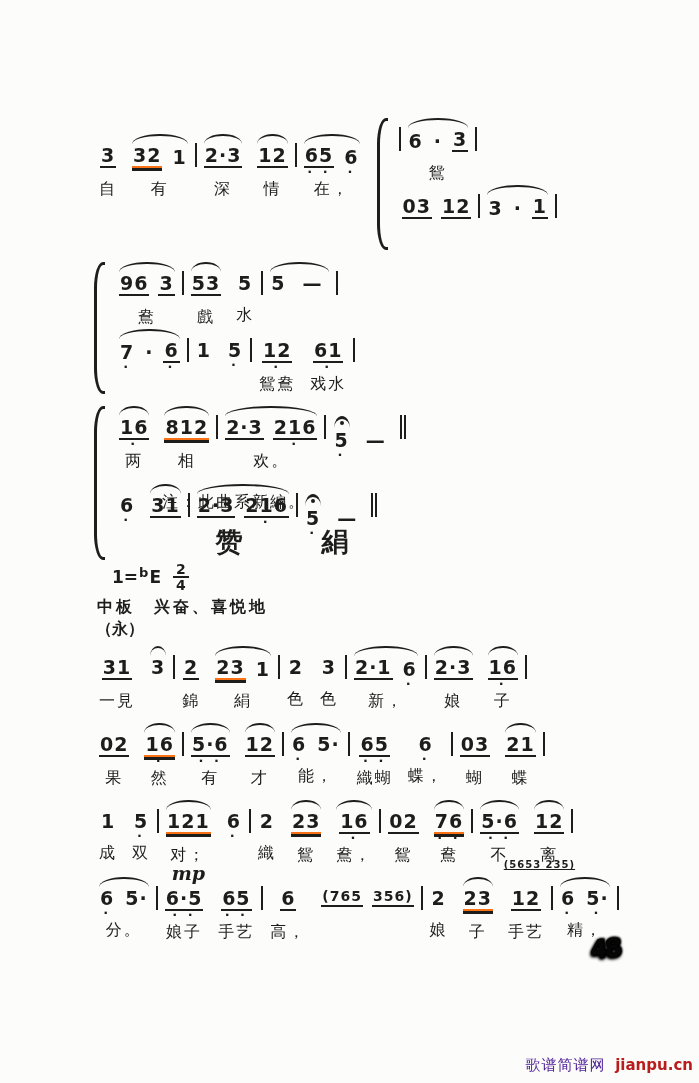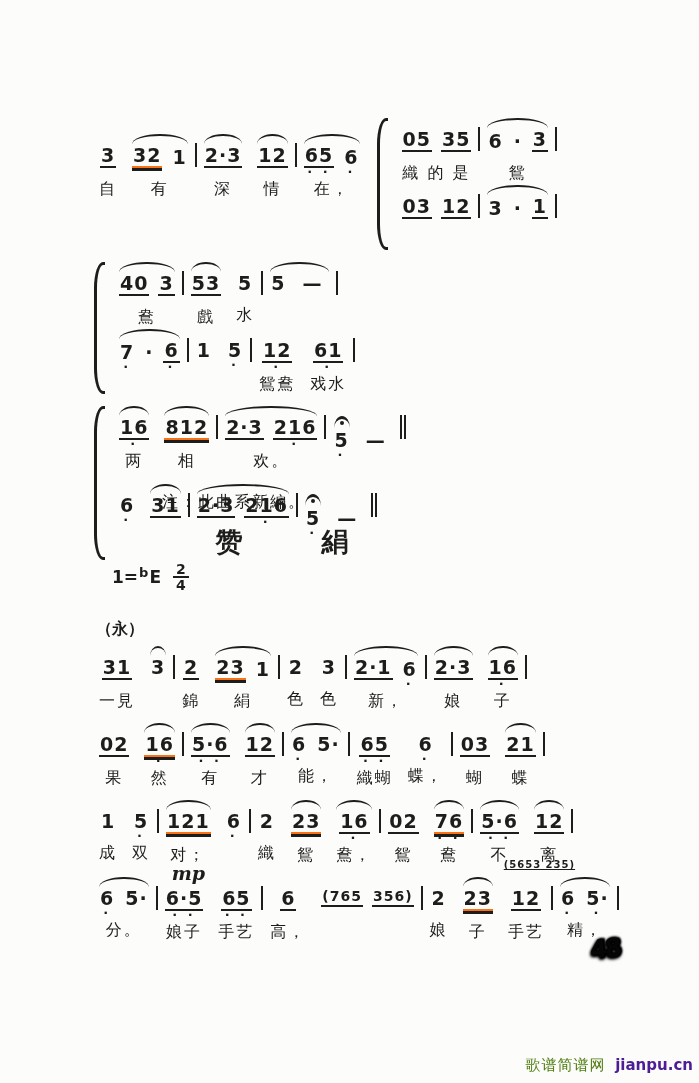--- a/index.html
+++ b/index.html
@@ -141,38 +141,20 @@
                   <span class="lyr">在，</span>
                 </span>
               </span>
             </span>
           </div>
         </div>
         <div class="duet">
           <div class="brace"></div>
           <div class="vstack">
             <div class="vline">
-              <span class="measure">
-                <span class="units">
-                  <span class="unit">
-                    <span class="arc"></span>
-                    <span class="trow">
-                      <span class="tok">
-                        <span class="nt u1">05</span>
-                        <span class="bd">&nbsp;</span>
-                      </span>
-                      <span class="tok">
-                        <span class="nt u1">35</span>
-                        <span class="bd">&nbsp;</span>
-                      </span>
-                    </span>
-                    <span class="lyr">織 的 是</span>
-                  </span>
-                </span>
-              </span>
               <span class="bar"></span>
               <span class="measure">
                 <span class="units">
                   <span class="unit">
                     <span class="arc on"></span>
                     <span class="trow">
                       <span class="tok">
                         <span class="nt">6</span>
                         <span class="bd">&nbsp;</span>
                       </span>
@@ -241,21 +223,21 @@
       <div class="duet sys">
         <div class="brace"></div>
         <div class="vstack">
           <div class="vline">
             <span class="measure">
               <span class="units">
                 <span class="unit">
                   <span class="arc on"></span>
                   <span class="trow">
                     <span class="tok">
-                      <span class="nt u1">40</span>
+                      <span class="nt u1">96</span>
                       <span class="bd">&nbsp;</span>
                     </span>
                     <span class="tok">
                       <span class="nt u1">3</span>
                       <span class="bd">&nbsp;</span>
                     </span>
                   </span>
                   <span class="lyr">鴦</span>
                 </span>
               </span>
@@ -530,20 +512,21 @@
     <span>1</span>
     <span>=</span>
     <span class="flat">b</span>
     <span>E</span>
     <span class="frac">
       <span class="num">2</span>
       <span>4</span>
     </span>
   </div>
 
+  <div id="tempo">中板　兴奋、喜悦地</div>
   <div id="role">（永）</div>
 
   <div id="piece2">
       <div class="vline">
         <span class="measure">
           <span class="units">
             <span class="unit">
               <span class="arc"></span>
               <span class="trow">
                 <span class="tok">
@@ -1052,17 +1035,17 @@
             </span>
           </span>
         </span>
         <span class="bar"></span>
       </div>
     </div>
 
   <div id="pgnum">48</div>
 
   <div id="watermark">
-    <span class="wm-site" style="color: #4d7c0f;">歌谱简谱网</span>
-    <span class="wm-domain" style="color: #4c1d95;">jianpu.cn</span>
+    <span class="wm-site" style="color: #4c1d95;">歌谱简谱网</span>
+    <span class="wm-domain" style="color: #b91c1c;">jianpu.cn</span>
   </div>
 
 </div>
 
 </body></html>

